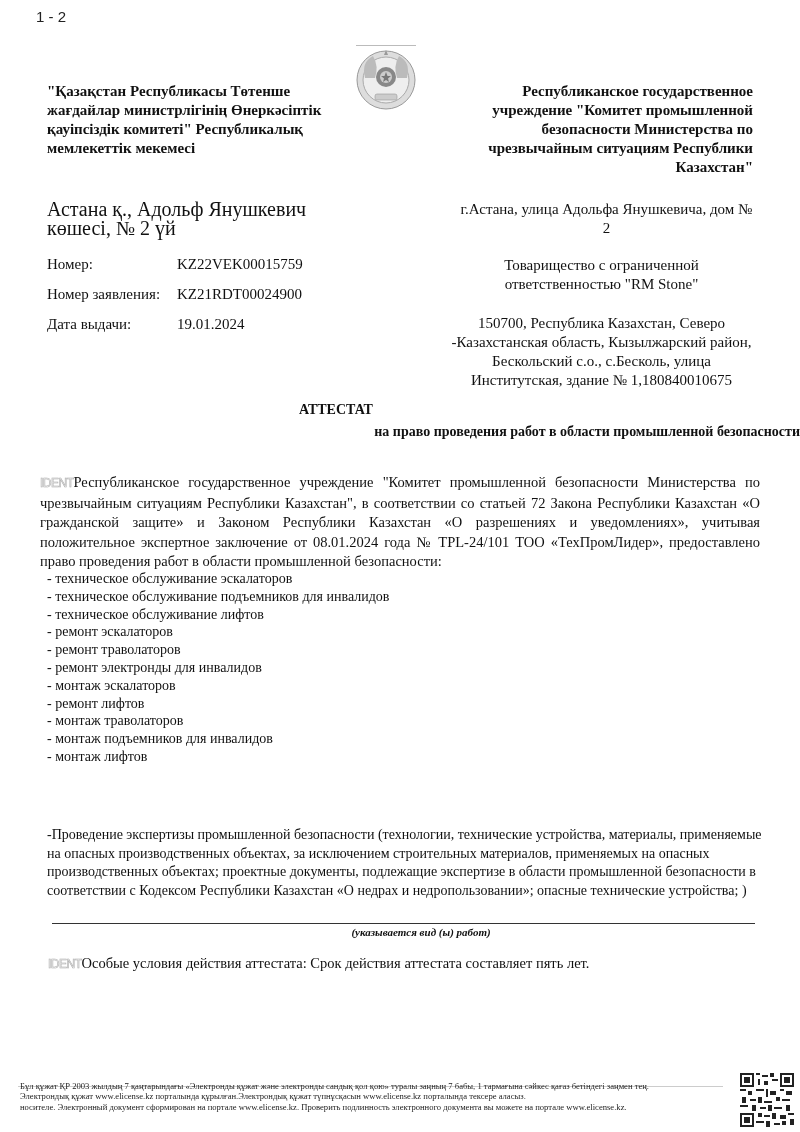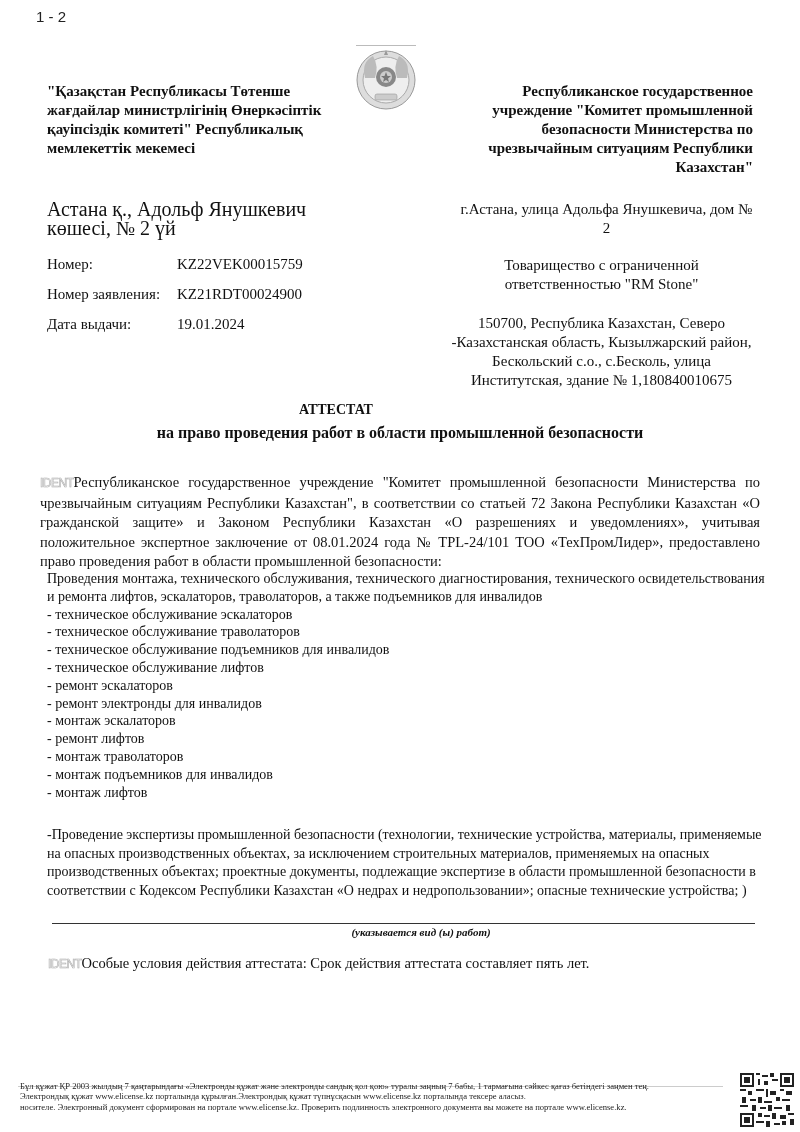--- a/index.html
+++ b/index.html
@@ -11,21 +11,21 @@
   .hdr-right { left: 470px; top: 82px; width: 283px; font-weight: bold; font-size: 15px; line-height: 19px; text-align: right; }
   .emblem { left: 353px; top: 44px; width: 66px; height: 66px; }
   .emblem-line { left: 356px; top: 45px; width: 60px; height: 1px; background: #bbb; }
   .addr-left { left: 47px; top: 200px; width: 300px; font-size: 20px; line-height: 19px; }
   .addr-right { left: 460px; top: 200px; width: 293px; font-size: 15px; line-height: 19px; text-align: center; }
   .meta { left: 47px; font-size: 15px; line-height: 19px; }
   .meta .lbl { display: inline-block; width: 130px; }
   .recipient { left: 450px; top: 256px; width: 303px; font-size: 15px; line-height: 19px; text-align: center; }
   .recipient-addr { left: 450px; top: 302px; width: 303px; font-size: 15px; line-height: 19px; text-align: center; margin-top: 12px; }
   .title { left: 0; top: 402px; width: 672px; text-align: center; font-weight: bold; font-size: 14px; }
-  .subtitle { left: 0; top: 424px; width: 800px; text-align: center; font-weight: bold; font-size: 16px; }
+  .subtitle { left: 0; top: 424px; width: 800px; text-align: right; font-weight: bold; font-size: 14px; }
   .ident { color: #fff; -webkit-text-stroke: 0.6px #aaa; font-family: "Liberation Sans", sans-serif; font-size: 12px; letter-spacing: -0.5px; }
   .intro { left: 40px; top: 473px; width: 720px; font-size: 14.5px; line-height: 19.5px; text-align: justify; }
   .works { left: 47px; top: 570px; width: 720px; font-size: 14px; line-height: 17.8px; }
   .works-item { white-space: nowrap; }
   .expertise { left: 47px; top: 826px; width: 715px; font-size: 14px; line-height: 18.5px; }
   .rule { left: 52px; top: 923px; width: 703px; height: 1px; background: #333; }
   .works-caption { left: 0; top: 926px; width: 800px; text-align: center; font-style: italic; font-weight: bold; font-size: 11px; padding-left: 21px; }
   .conditions { left: 40px; top: 956px; width: 720px; font-size: 14.5px; line-height: 15px; padding-left: 8px; }
   .footer-line { left: 18px; top: 1086px; width: 705px; height: 1px; background: #ccc; }
   .footer { left: 20px; top: 1081px; width: 710px; font-size: 8.6px; line-height: 10.4px; color: #222; font-family: Liberation Serif, serif; }
@@ -71,26 +71,25 @@
 <div class="abs recipient-addr">150700, Республика  Казахстан, Северо -Казахстанская область, Кызылжарский район, Бескольский с.о., с.Бесколь, улица Институтская, здание № 1,180840010675</div>
 
 <div class="abs title">АТТЕСТАТ</div>
 <div class="abs subtitle">на право проведения работ в области промышленной безопасности</div>
 
 <div class="abs intro">
   <span class="ident">IDENT</span><span>Республиканское государственное учреждение "Комитет промышленной безопасности Министерства по чрезвычайным ситуациям Республики Казахстан", в соответствии со статьей 72 Закона Республики Казахстан «О гражданской защите» и Законом Республики Казахстан «О разрешениях и уведомлениях», учитывая положительное экспертное заключение от 08.01.2024 года № TPL-24/101 ТОО «ТехПромЛидер», предоставлено право проведения работ в области промышленной безопасности:</span>
 </div>
 
 <div class="abs works">
-  <div>Проведения монтажа, технического обслуживания, технического диагностирования, технического освидетельствования и ремонта лифтов, эскалаторов, траволаторов, а также подъемников для инвалидов</div>
   <div class="works-item">- техническое обслуживание эскалаторов</div>
-  <div class="works-item">- техническое обслуживание траволаторов</div>
   <div class="works-item">- техническое обслуживание подъемников для инвалидов</div>
   <div class="works-item">- техническое обслуживание лифтов</div>
   <div class="works-item">- ремонт эскалаторов</div>
+  <div class="works-item">- ремонт траволаторов</div>
   <div class="works-item">- ремонт электронды для инвалидов</div>
   <div class="works-item">- монтаж эскалаторов</div>
   <div class="works-item">- ремонт лифтов</div>
   <div class="works-item">- монтаж траволаторов</div>
   <div class="works-item">- монтаж подъемников для инвалидов</div>
   <div class="works-item">- монтаж лифтов</div>
 </div>
 
 <div class="abs expertise">-Проведение экспертизы промышленной безопасности (технологии, технические устройства, материалы, применяемые на опасных производственных объектах, за исключением строительных материалов, применяемых на опасных производственных объектах; проектные документы, подлежащие экспертизе в области промышленной безопасности в соответствии с Кодексом Республики Казахстан «О недрах и недропользовании»; опасные технические устройства; )</div>
 

